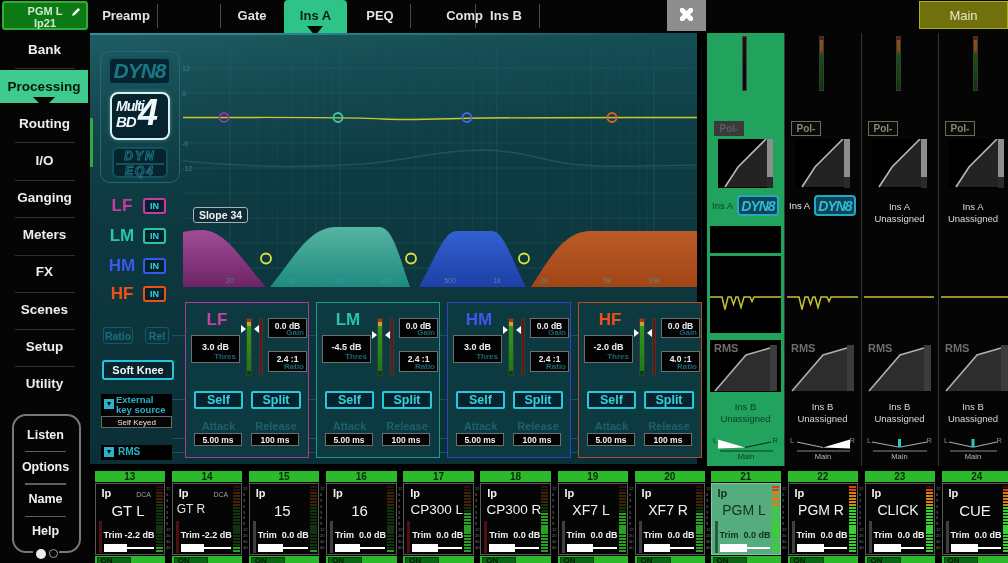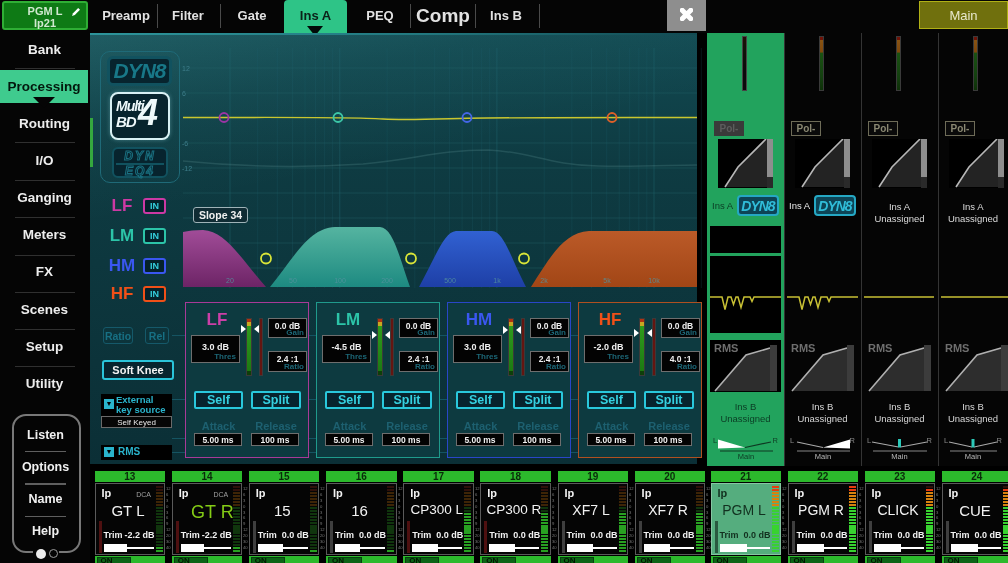--- a/index.html
+++ b/index.html
@@ -10,24 +10,23 @@
 <div id="page">
 
 <div class="abs" style="left:0;top:0;width:1008px;height:33px;background:#050505;"></div>
 <div class="abs" style="left:2px;top:1px;width:86px;height:29px;background:#0e7a15;border:2px solid #2fae35;border-radius:3px;">
 <div class="abs" style="left:0;top:2px;width:100%;text-align:center;font-size:11px;font-weight:bold;color:#cfe9cf;line-height:12px;">PGM L<br>Ip21</div>
 <svg class="abs" style="right:4px;top:3px;" width="12" height="12" viewBox="0 0 12 12">
         <path d="M2 10 L3 7.2 L8.2 2 L10 3.8 L4.8 9 Z" fill="#fff"></path>
       </svg>
 </div>
 <div class="abs" style="left:86px;top:0;width:80px;height:31px;line-height:31px;text-align:center;font-size:13px;font-weight:bold;color:#e2e2e2;">Preamp</div>
-<div class="abs" style="left:148px;top:0;width:80px;height:31px;line-height:31px;text-align:center;font-size:13px;font-weight:bold;color:#e2e2e2;">Filter</div>
 <div class="abs" style="left:212px;top:0;width:80px;height:31px;line-height:31px;text-align:center;font-size:13px;font-weight:bold;color:#e2e2e2;">Gate</div>
 <div class="abs" style="left:340px;top:0;width:80px;height:31px;line-height:31px;text-align:center;font-size:13px;font-weight:bold;color:#e2e2e2;">PEQ</div>
-<div class="abs" style="left:403px;top:0;width:80px;height:31px;line-height:31px;text-align:center;font-size:19px;font-weight:bold;color:#e2e2e2;">Comp</div>
+<div class="abs" style="left:403px;top:0;width:80px;height:31px;line-height:31px;text-align:right;font-size:13px;font-weight:bold;color:#e2e2e2;">Comp</div>
 <div class="abs" style="left:466px;top:0;width:80px;height:31px;line-height:31px;text-align:center;font-size:13px;font-weight:bold;color:#e2e2e2;">Ins B</div>
 <div class="abs" style="left:157px;top:4px;width:1px;height:24px;background:#4a4a4a;"></div>
 <div class="abs" style="left:220px;top:4px;width:1px;height:24px;background:#4a4a4a;"></div>
 <div class="abs" style="left:410px;top:4px;width:1px;height:24px;background:#4a4a4a;"></div>
 <div class="abs" style="left:475px;top:4px;width:1px;height:24px;background:#4a4a4a;"></div>
 <div class="abs" style="left:539px;top:4px;width:1px;height:24px;background:#4a4a4a;"></div>
 <div class="abs" style="left:284px;top:0;width:63px;height:33px;background:#2ec487;border-radius:4px 4px 0 0;">
 <div class="abs" style="left:0;top:0;width:63px;height:31px;line-height:31px;text-align:center;font-size:13px;font-weight:bold;color:#0b2018;">Ins A</div>
 <div class="abs" style="left:23px;top:26px;width:0;height:0;border-left:8.5px solid transparent;border-right:8.5px solid transparent;border-top:10px solid #020a08;"></div>
 </div>
@@ -465,21 +464,21 @@
       <div style="height:5.9px;font-size:6px;line-height:5.9px;color:#7a7a7a;transform:scale(0.7);transform-origin:left;">20</div>
       <div style="height:5.9px;font-size:6px;line-height:5.9px;color:#7a7a7a;transform:scale(0.7);transform-origin:left;">30</div>
       <div style="height:5.9px;font-size:6px;line-height:5.9px;color:#7a7a7a;transform:scale(0.7);transform-origin:left;">40</div>
     </div>
     <div class="abs" style="left:94.5px;top:556px;width:70.5px;height:7px;background:#2cb92c;"></div>
     <div class="abs" style="left:96.5px;top:557px;width:34px;height:7px;background:#0c6416;border:1px solid #084010;font-size:8px;line-height:6px;font-weight:bold;color:#001500;padding-left:3px;">ON</div>
 <div class="abs" style="left:171.7px;top:471px;width:70.5px;height:11px;background:#2cb92c;line-height:11px;text-align:center;font-size:10px;font-weight:bold;color:#0a2a0a;">14</div>
     <div class="abs" style="left:171.7px;top:483px;width:70.5px;height:72px;background:#050505;border:1px solid #5a5a5a;">
       <div class="abs" style="left:6px;top:3px;font-size:11px;font-weight:bold;color:#f2f2f2;">Ip</div>
       <div class="abs" style="right:13px;top:7px;font-size:7px;color:#a0a0a0;">DCA</div>
-      <div class="abs" style="left:4px;top:18px;width:57px;text-align:right;font-size:18px;color:#84cc16;">GT R</div>
+      <div class="abs" style="left:4px;top:18px;width:57px;text-align:left;font-size:12px;color:#e5e5e5;">GT R</div>
       <div class="abs" style="left:3px;top:37px;width:3px;height:32px;background:#4e1010;"></div>
       <div class="abs" style="left:8px;top:46px;font-size:9px;font-weight:bold;color:#f2f2f2;">Trim</div>
       <div class="abs" style="left:0px;top:46px;width:59px;text-align:right;font-size:9px;font-weight:bold;color:#f2f2f2;">-2.2 dB</div>
       <div class="abs" style="left:8px;top:60px;width:23px;height:8px;background:#fff;"></div>
       <div class="abs" style="left:31px;top:63px;width:27px;height:1.5px;background:#fff;"></div>
       <div class="abs" style="left:60px;top:2px;width:7px;height:67px;">
         <div style="height:2.1px;margin-bottom:0.95px;background:#30100a;"></div>
         <div style="height:2.1px;margin-bottom:0.95px;background:#30100a;"></div>
         <div style="height:2.1px;margin-bottom:0.95px;background:#3d2406;"></div>
         <div style="height:2.1px;margin-bottom:0.95px;background:#3d2406;"></div>

